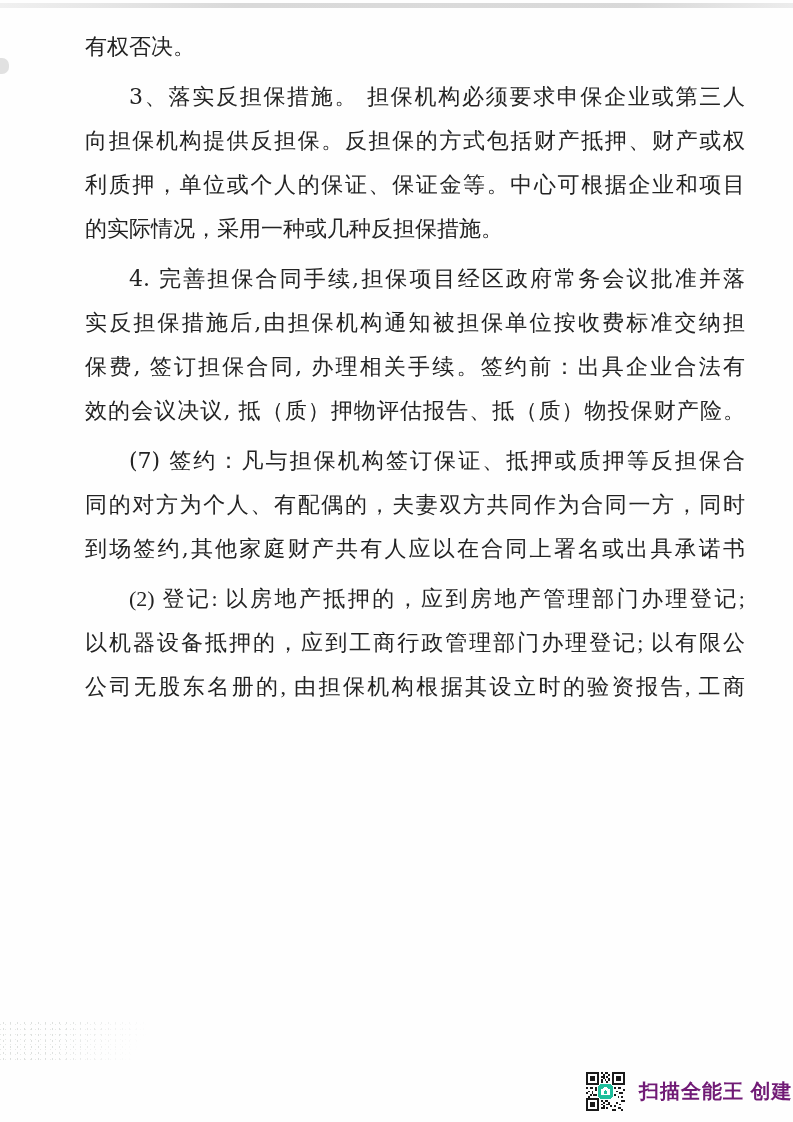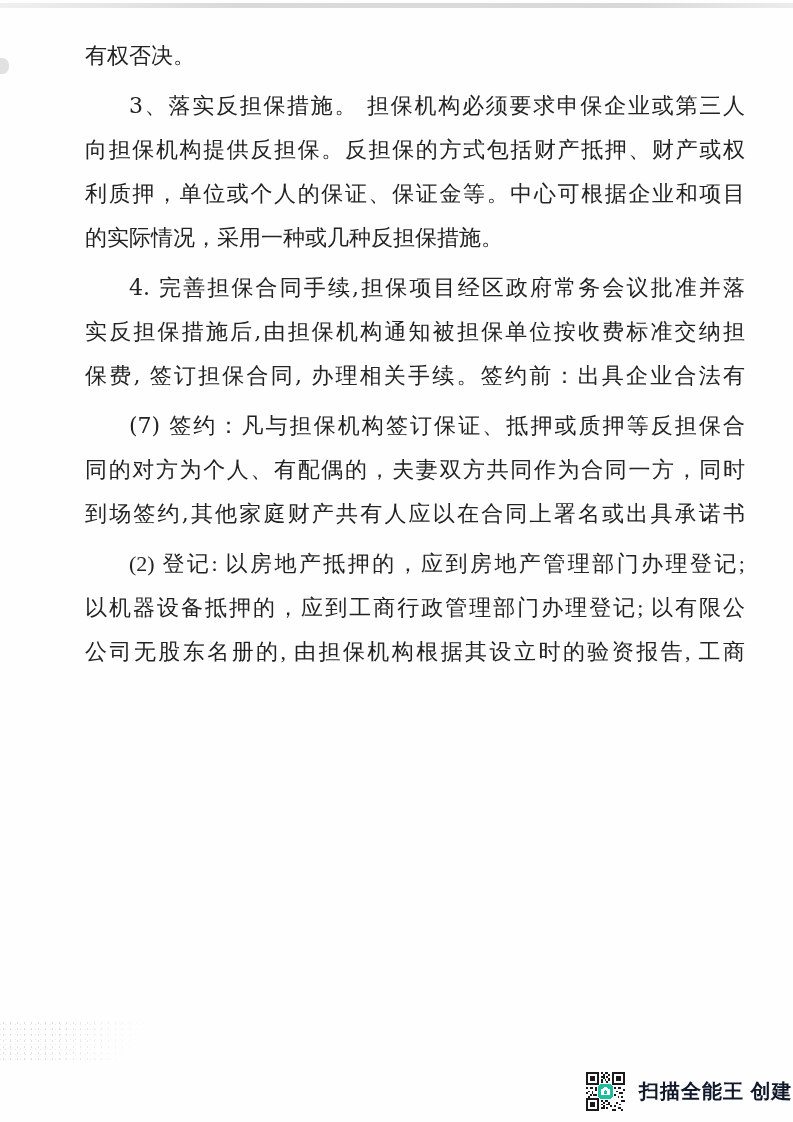--- a/index.html
+++ b/index.html
@@ -35,21 +35,21 @@
                       radial-gradient(circle, #c2c8c4 0.8px, transparent 1px);
     background-size: 7px 6px, 5px 5px;
     background-position: 0 0, 3px 2px;
     opacity: 0.38;
     -webkit-mask-image: linear-gradient(115deg, #000 35%, transparent 85%);
     mask-image: linear-gradient(115deg, #000 35%, transparent 85%);
   }
 
   
   .text-block {
-    position: absolute; left: 85px; top: 34px; width: 660px;
+    position: absolute; left: 85px; top: 25px; width: 660px;
     font-size: 22px; line-height: 44px; color: #232323;
   }
   .para { margin: 0 0 6px 0; }
   .para:last-child { margin-bottom: 0; font-family: Liberation Serif, serif; }
   .line {
     text-align: justify;
     text-align-last: justify;
   }
   .line.end { text-align-last: left; }
   .line.indent { text-indent: 44px; }
@@ -57,21 +57,21 @@
   
   .watermark {
     position: absolute; left: 586px; top: 1072px;
     display: flex; align-items: center;
   }
   .qr { display: block; width: 39px; height: 39px; }
   .wm-text {
     margin-left: 14px;
     font-family: "Liberation Sans", "DejaVu Sans", sans-serif;
     font-size: 20px; font-weight: bold;
-    color: #0f172a; letter-spacing: 1px;
+    color: #701a75; letter-spacing: 1px;
     white-space: pre;
   }
 </style>
 </head>
 <body>
 
 <div class="page">
 
   <div class="scan-edge-top"></div>
   <div class="scan-speck-left"></div>
@@ -88,20 +88,21 @@
       <span class="line" style="display:block">向担保机构提供反担保。反担保的方式包括财产抵押、财产或权</span>
       <span class="line" style="display:block">利质押，单位或个人的保证、保证金等。中心可根据企业和项目</span>
       <span class="line end" style="display:block">的实际情况，采用一种或几种反担保措施。</span>
     </p>
 
 
     <p class="para">
       <span class="line indent" style="display:block">4. 完善担保合同手续,担保项目经区政府常务会议批准并落</span>
       <span class="line" style="display:block">实反担保措施后,由担保机构通知被担保单位按收费标准交纳担</span>
       <span class="line" style="display:block">保费, 签订担保合同, 办理相关手续。签约前：出具企业合法有</span>
+      <span class="line" style="display:block">效的会议决议, 抵（质）押物评估报告、抵（质）物投保财产险。</span>
     </p>
 
     <p class="para">
       <span class="line indent" style="display:block">(7) 签约：凡与担保机构签订保证、抵押或质押等反担保合</span>
       <span class="line" style="display:block">同的对方为个人、有配偶的，夫妻双方共同作为合同一方，同时</span>
       <span class="line" style="display:block">到场签约,其他家庭财产共有人应以在合同上署名或出具承诺书</span>
     </p>
 
     <p class="para">
       <span class="line indent" style="display:block">(2) 登记: 以房地产抵押的，应到房地产管理部门办理登记;</span>

